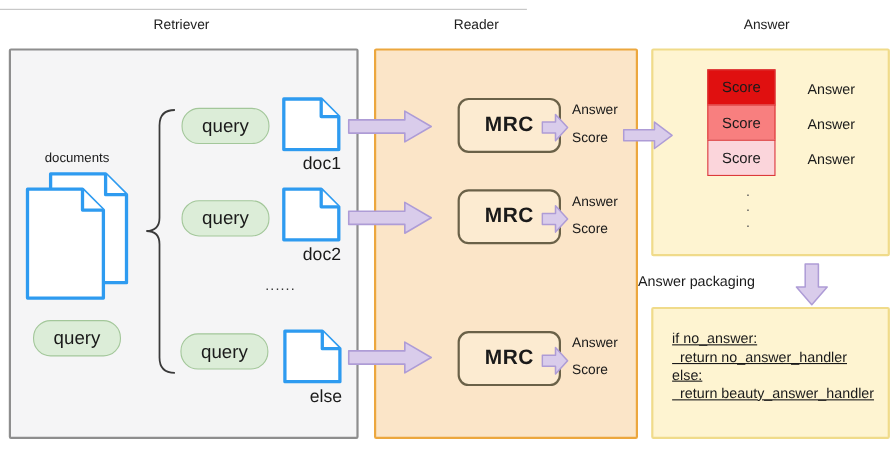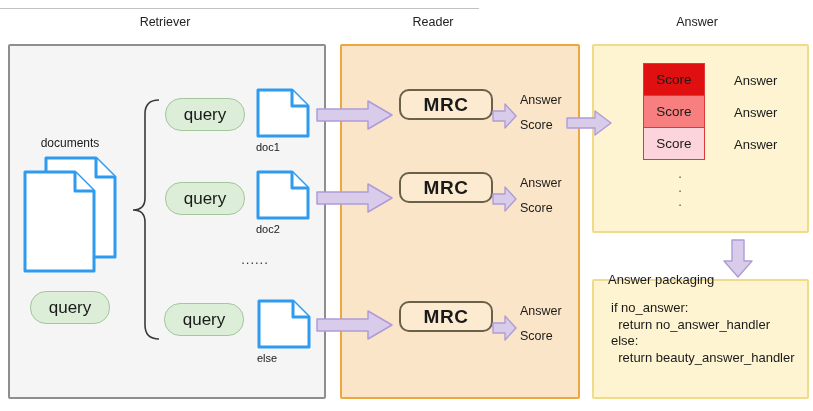--- a/index.html
+++ b/index.html
@@ -32,39 +32,39 @@
     border-radius:16px; font-size:17px; box-sizing:border-box;
   }
   .q-standalone { left:30px;  top:291px; }
   .q-row1 { left:165px; top:98px;  }
   .q-row2 { left:165px; top:182px; }
   .q-row3 { left:164px; top:303px; }
   .brace { left:128px; top:97px; }
   .doc-icon-1 { left:256px; top:88px;  }
   .doc-icon-2 { left:256px; top:170px; }
   .doc-icon-3 { left:257px; top:299px; }
-  .doc-label { width:54px; text-align:left; font-size:11px; }
+  .doc-label { width:54px; text-align:right; font-size:16px; }
   .doc-label-1 { left:256px; top:141px; }
   .doc-label-2 { left:256px; top:223px; }
   .doc-label-3 { left:257px; top:352px; }
   .ellipsis { left:222px; top:252px; width:66px; text-align:center; font-size:13px; letter-spacing:1px; color:#333; }
 
   
   .arrow1 { left:316px; top:99px;  }
   .arrow2 { left:316px; top:182px; }
   .arrow3 { left:316px; top:309px; }
   .sm-arrow-1 { left:492px; top:102px; }
   .sm-arrow-2 { left:492px; top:185px; }
   .sm-arrow-3 { left:492px; top:314px; }
   .reader-ranker-arrow { left:566px; top:108px; }
   .down-arrow { left:721px; top:239px; }
 
   
   .mrc-box {
-    left:399px; width:94px; height:31px; background:#fcebd1; border:2px solid #6a6148;
+    left:416px; width:94px; height:50px; background:#fcebd1; border:2px solid #6a6148;
     border-radius:10px; font-size:19px; font-weight:600; letter-spacing:0.5px; box-sizing:border-box;
   }
   .mrc-1 { top:89px;  }
   .mrc-2 { top:172px; }
   .mrc-3 { top:301px; }
   .out-label { left:520px; font-size:12.5px; }
   .ans-1 { top:93px;  } .sco-1 { top:118px; }
   .ans-2 { top:176px; } .sco-2 { top:201px; }
   .ans-3 { top:304px; } .sco-3 { top:329px; }
 
@@ -76,23 +76,23 @@
   .srow-1 { top:63px;  }
   .srow-2 { top:95px;  }
   .srow-3 { top:127px; }
   .rank-answer { left:734px; width:50px; font-size:13px; }
   .ra-1 { top:73px;  }
   .ra-2 { top:105px; }
   .ra-3 { top:137px; }
   .vdot { left:677px; width:6px; text-align:center; font-size:13px; color:#555; }
   .vd-1 { top:166px; } .vd-2 { top:180px; } .vd-3 { top:194px; }
 
-  .packaging-label { left:608px; top:248px; font-size:13px;margin-top:24px; }
+  .packaging-label { left:580px; top:248px; font-size:13px; }
   .code-text {
-    left:611px; top:300px; width:195px; font-size:13px; line-height:16.5px; white-space:pre;
+    left:611px; top:300px; width:195px; font-size:13px; line-height:16.5px; white-space:pre;text-decoration:underline;
   }
 </style>
 </head>
 <body>
 
 <div class="canvas">
 
   <div class="abs top-line"></div>
   <div class="abs hdr hdr-retriever">Retriever</div>
   <div class="abs hdr hdr-reader">Reader</div>

